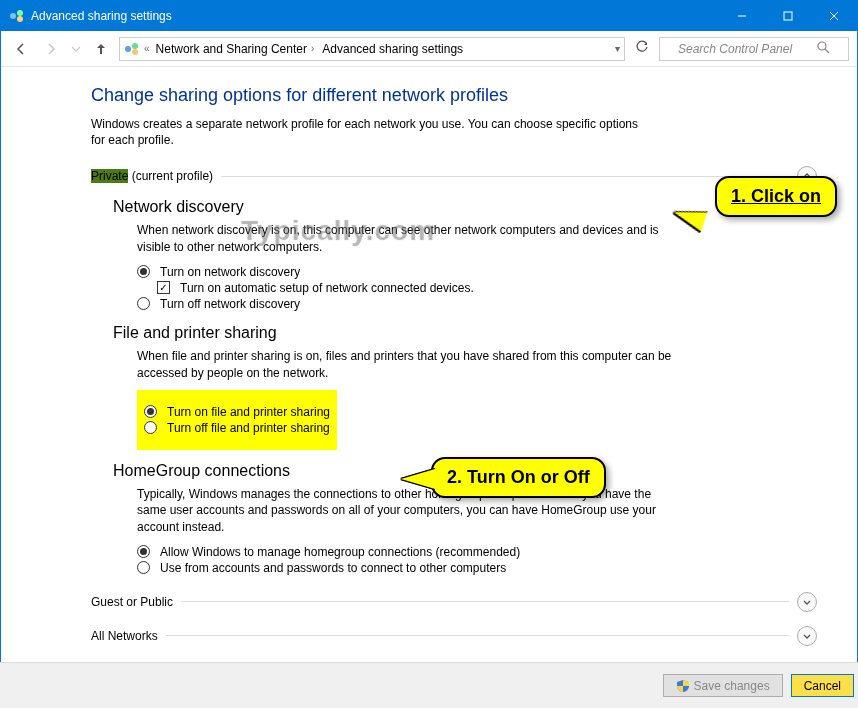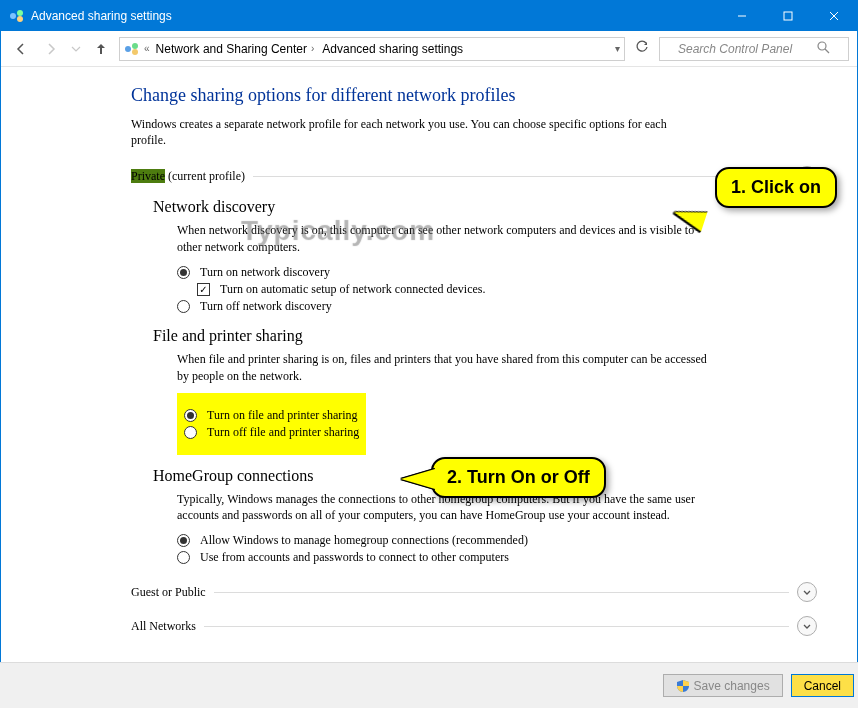--- a/index.html
+++ b/index.html
@@ -59,21 +59,21 @@
     width:190px; height:24px; border:1px solid #cfcfcf;
     display:flex; align-items:center; padding:0 18px; color:#777;
   }
   .searchbox .ph { flex:1; font-style:italic; color:#888; }
   
   .content {
     padding: 18px 30px 0 30px;
     color:#000;
     position:relative;
   }
-  .inner { margin-left:100px; margin-right:10px;font-family:Liberation Serif, serif; }
+  .inner { margin-left:60px; margin-right:10px; }
   h1.page-title {
     color:#003399;
     font-weight:400;
     font-size:18px;
     margin:0 0 10px 0;
   }
   .intro { color:#000; font-size:12px; line-height:1.35; margin-bottom:18px; max-width:560px;}
   .profile-header {
     display:flex; align-items:center;
     font-size:12px;
@@ -125,21 +125,21 @@
   
   .callout {
     position:absolute; background:#ffff00; border:2px solid #000; border-radius:14px;
     padding:8px 14px; font-size:18px; font-weight:700; color:#000;
     box-shadow:3px 3px 6px rgba(0,0,0,0.35);
     white-space:nowrap;
   }
   .callout-tail {
     position:absolute; width:0; height:0;
   }
-  .callout1 { top:100px; right:20px; }
+  .callout1 { top:109px; right:20px;text-decoration:underline; }
   .tail1 {
     top:140px; right:152px;
     border-top:10px solid transparent;
     border-bottom:10px solid transparent;
     border-right:32px solid #ffff00;
     filter: drop-shadow(-1px 1px 0 #000) drop-shadow(0 -1px 0 #000) drop-shadow(0 1px 0 #000);
     transform: rotate(18deg);
   }
   .callout2 { top:390px; left:430px; }
   .tail2 {

